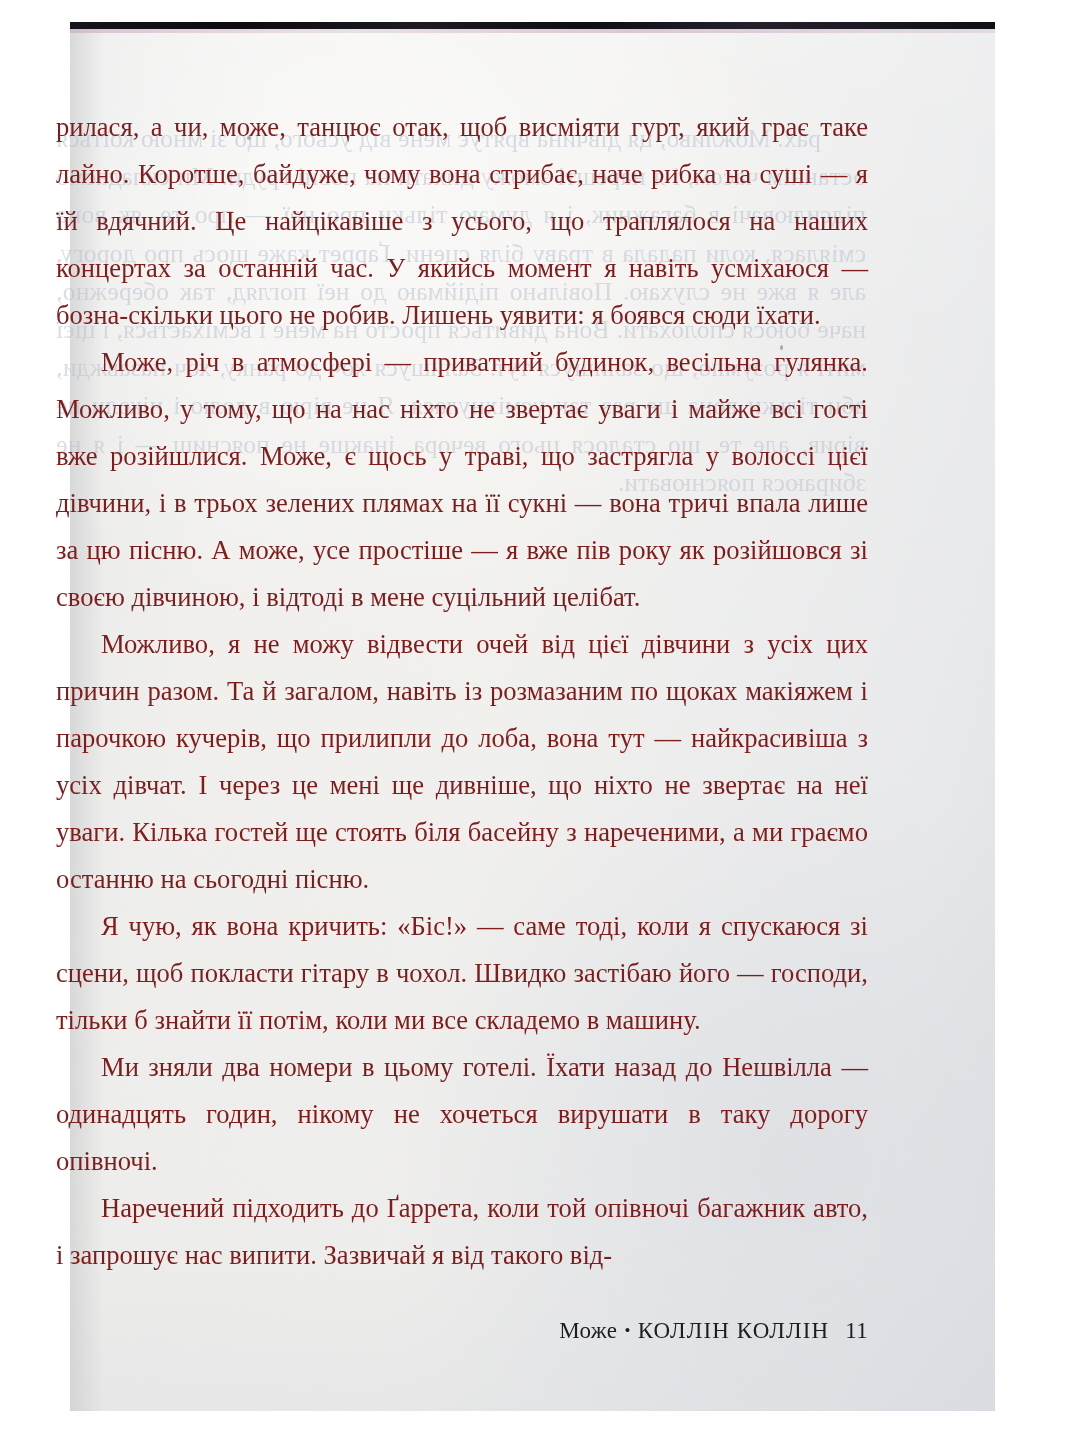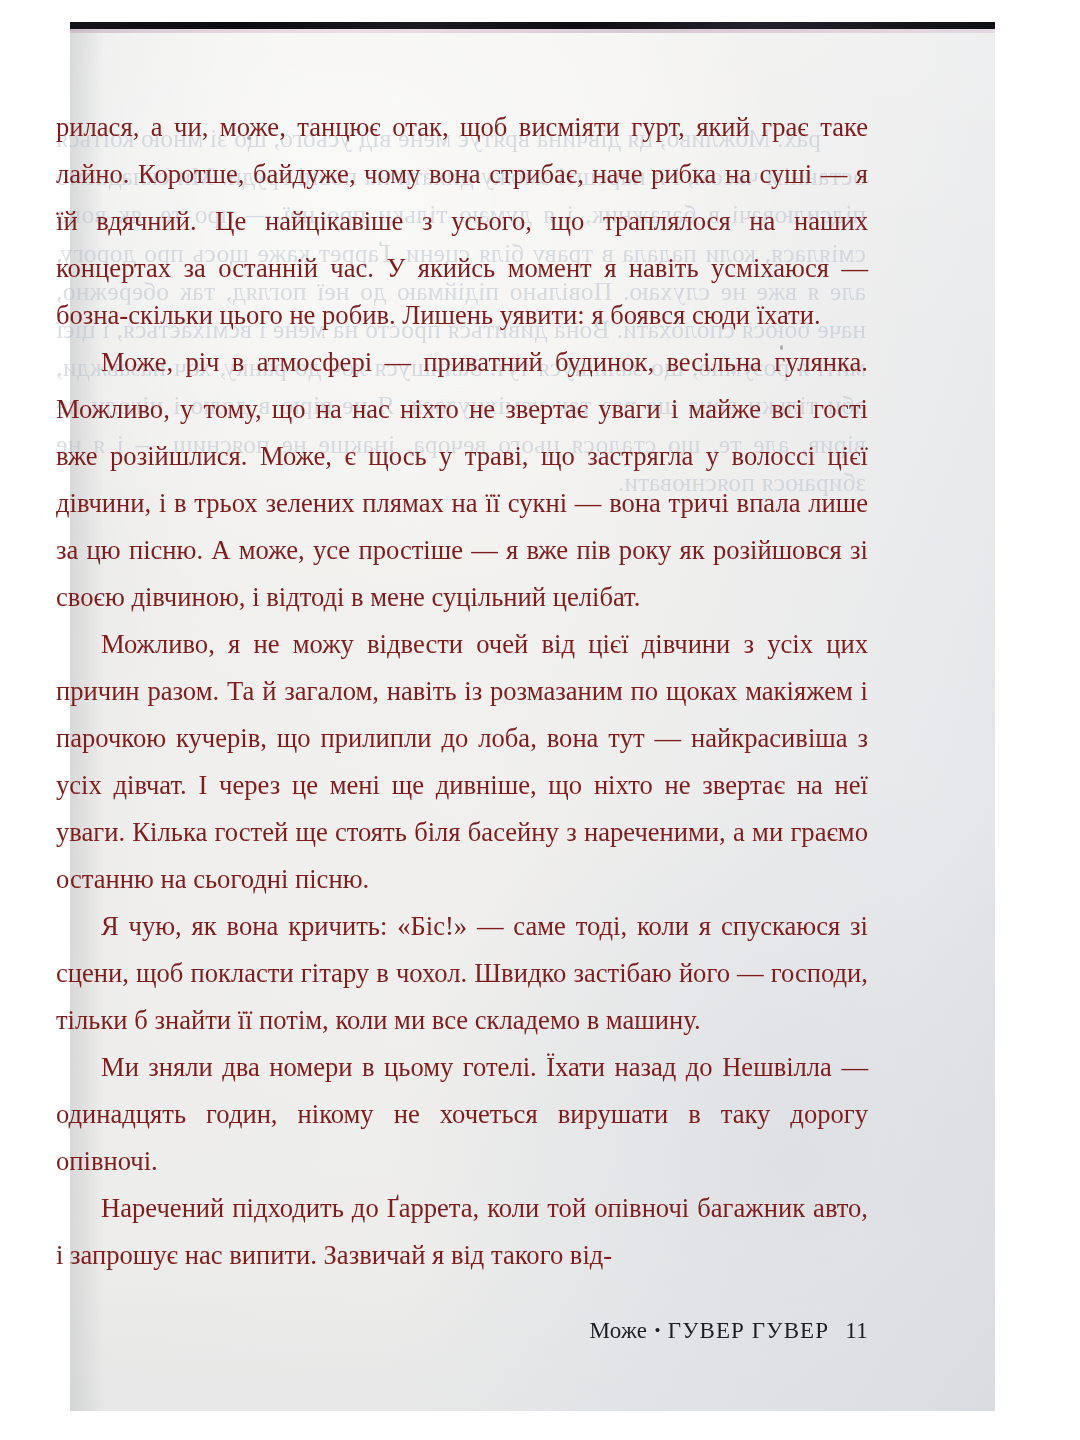--- a/index.html
+++ b/index.html
@@ -176,19 +176,19 @@
   <div class="textblock">
     <p class="cont">рилася, а чи, може, танцює отак, щоб висміяти гурт, який грає таке лайно. Коротше, байдуже, чому вона стрибає, наче рибка на суші — я їй вдячний. Це найцікавіше з усього, що траплялося на наших концертах за останній час. У якийсь момент я навіть усміхаюся — бозна-скільки цього не робив. Лишень уявити: я боявся сюди їхати.</p>
     <p>Може, річ в атмосфері — приватний будинок, весільна гулянка. Можливо, у тому, що на нас ніхто не звертає уваги і майже всі гості вже розійшлися. Може, є щось у траві, що застрягла у волоссі цієї дівчини, і в трьох зелених плямах на її сукні — вона тричі впала лише за цю пісню. А може, усе простіше — я вже пів року як розійшовся зі своєю дівчиною, і відтоді в мене суцільний целібат.</p>
     <p>Можливо, я не можу відвести очей від цієї дівчини з усіх цих причин разом. Та й загалом, навіть із розмазаним по щоках макіяжем і парочкою кучерів, що прилипли до лоба, вона тут — найкрасивіша з усіх дівчат. І через це мені ще дивніше, що ніхто не звертає на неї уваги. Кілька гостей ще стоять біля басейну з нареченими, а ми граємо останню на сьогодні пісню.</p>
     <p>Я чую, як вона кричить: «Біс!» — саме тоді, коли я спускаюся зі сцени, щоб покласти гітару в чохол. Швидко застібаю його — господи, тільки б знайти її потім, коли ми все складемо в машину.</p>
     <p>Ми зняли два номери в цьому готелі. Їхати назад до Нешвілла — одинадцять годин, нікому не хочеться вирушати в таку дорогу опівночі.</p>
     <p>Наречений підходить до Ґаррета, коли той опівночі багажник авто, і запрошує нас випити. Зазвичай я від такого від-</p>
   </div>
 
   <div class="runfoot">
-    <span class="booktitle">Може</span><span class="dot">•</span><span class="author">ГУВЕР ГУВЕР</span><span class="pagenum">11</span>
+    <span class="booktitle">Може</span><span class="dot">•</span><span class="author">КОЛЛІН КОЛЛІН</span><span class="pagenum">11</span>
   </div>
 
   <div class="speck speck-a"></div>
   <div class="speck speck-b"></div>
 
 </div>
 
 </body></html>

